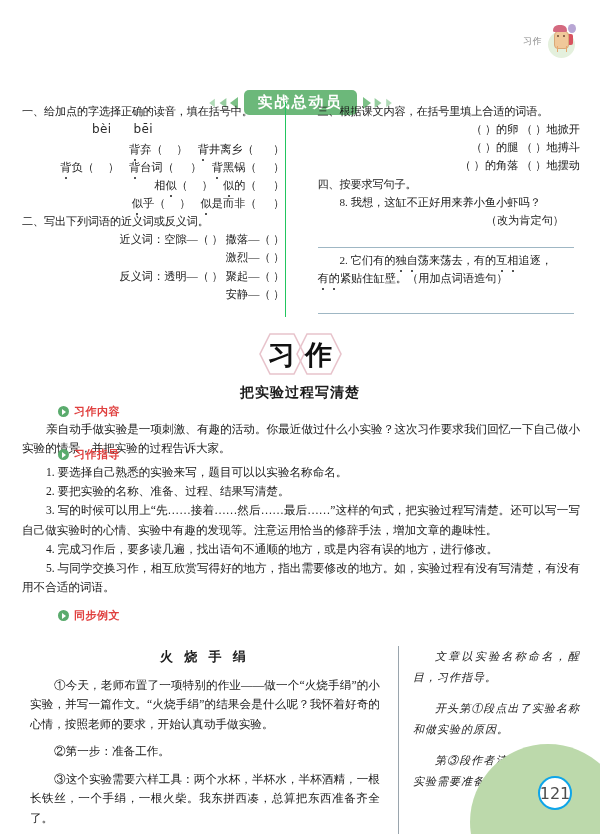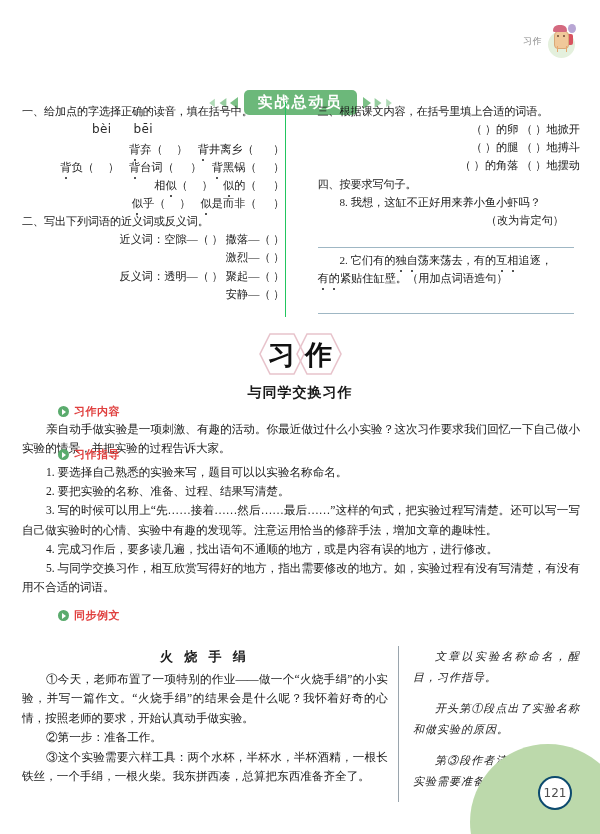--- a/index.html
+++ b/index.html
@@ -311,46 +311,46 @@
     font-size: 11px;
     line-height: 1.95;
     letter-spacing: 1px;
     font-style: italic;
     font-family: "Liberation Serif", serif;
     color: #222222;
     text-align: justify;
     text-justify: inter-ideograph;
   }
   .ex-side p { margin: 0 0 9px 0; text-indent: 22px; }
-  .ex-main p { margin: 0; text-indent: 24px; }
+  .ex-main p { margin: 8px; text-indent: 24px; }
 
   
   .corner-arc {
     position: absolute;
     right: -26px;
     bottom: -66px;
     width: 156px;
     height: 156px;
     border-radius: 50%;
     background: #bcd9ab;
   }
   .page-num-circle {
     position: absolute;
     right: 28px;
     bottom: 24px;
     width: 30px;
     height: 30px;
     border-radius: 50%;
     background: #ffffff;
-    border: 2px solid #0c4a6e;
+    border: 2px solid #0ea5e9;
     display: flex;
     align-items: center;
     justify-content: center;
     font-family: "DejaVu Sans", sans-serif;
-    font-size: 12px;
+    font-size: 16px;
     color: #4d4d4d;
   }
 </style>
 </head>
 <body>
 
 <div class="page">
 
   <div class="mascot-area">
     <span class="mascot-label">习作</span>
@@ -442,21 +442,21 @@
       </span>
       <span class="hexcell second">
         <svg width="48" height="44" viewBox="0 0 48 44">
             <polygon points="12,2 36,2 46,22 36,42 12,42 2,22" fill="none" stroke="#e8c4cc" stroke-width="1.6"></polygon>
           </svg>
         <span>作</span>
       </span>
     </span>
   </div>
 
-  <div class="sub-title">与同学交换习作</div>
+  <div class="sub-title">把实验过程写清楚</div>
 
   <div class="sec" style="top:404px">
     <div class="sec-head">
       <span class="play-icon">
           <i></i>
         </span>
       <span class="sec-head-text">习作内容</span>
     </div>
     <div class="body-p ind">亲自动手做实验是一项刺激、有趣的活动。你最近做过什么小实验？这次习作要求我们回忆一下自己做小实验的情景，并把实验的过程告诉大家。</div>
   </div>

